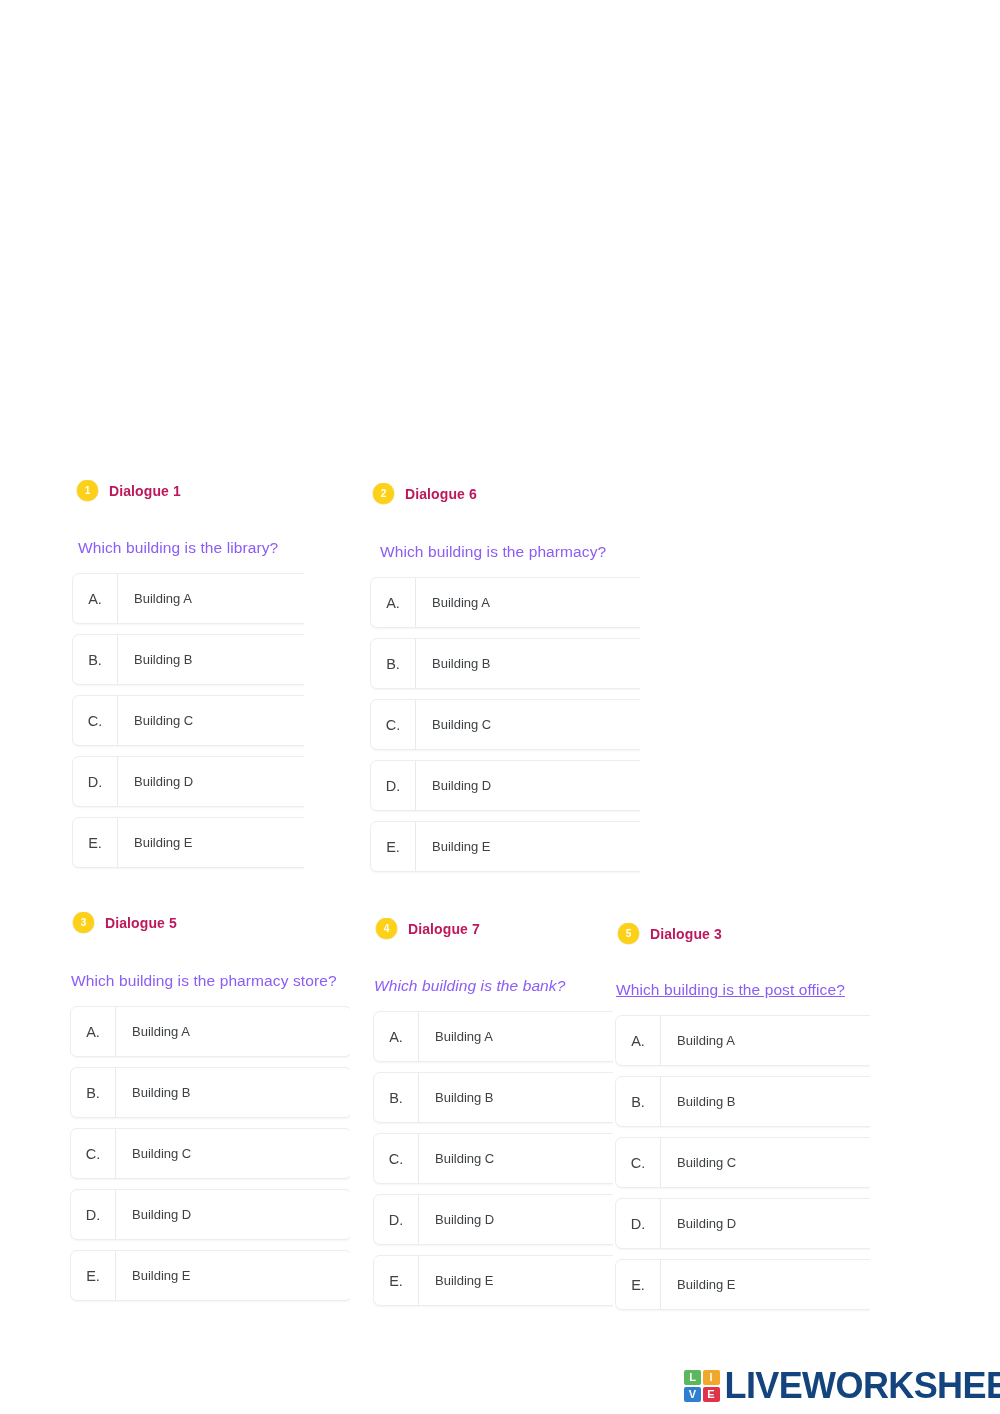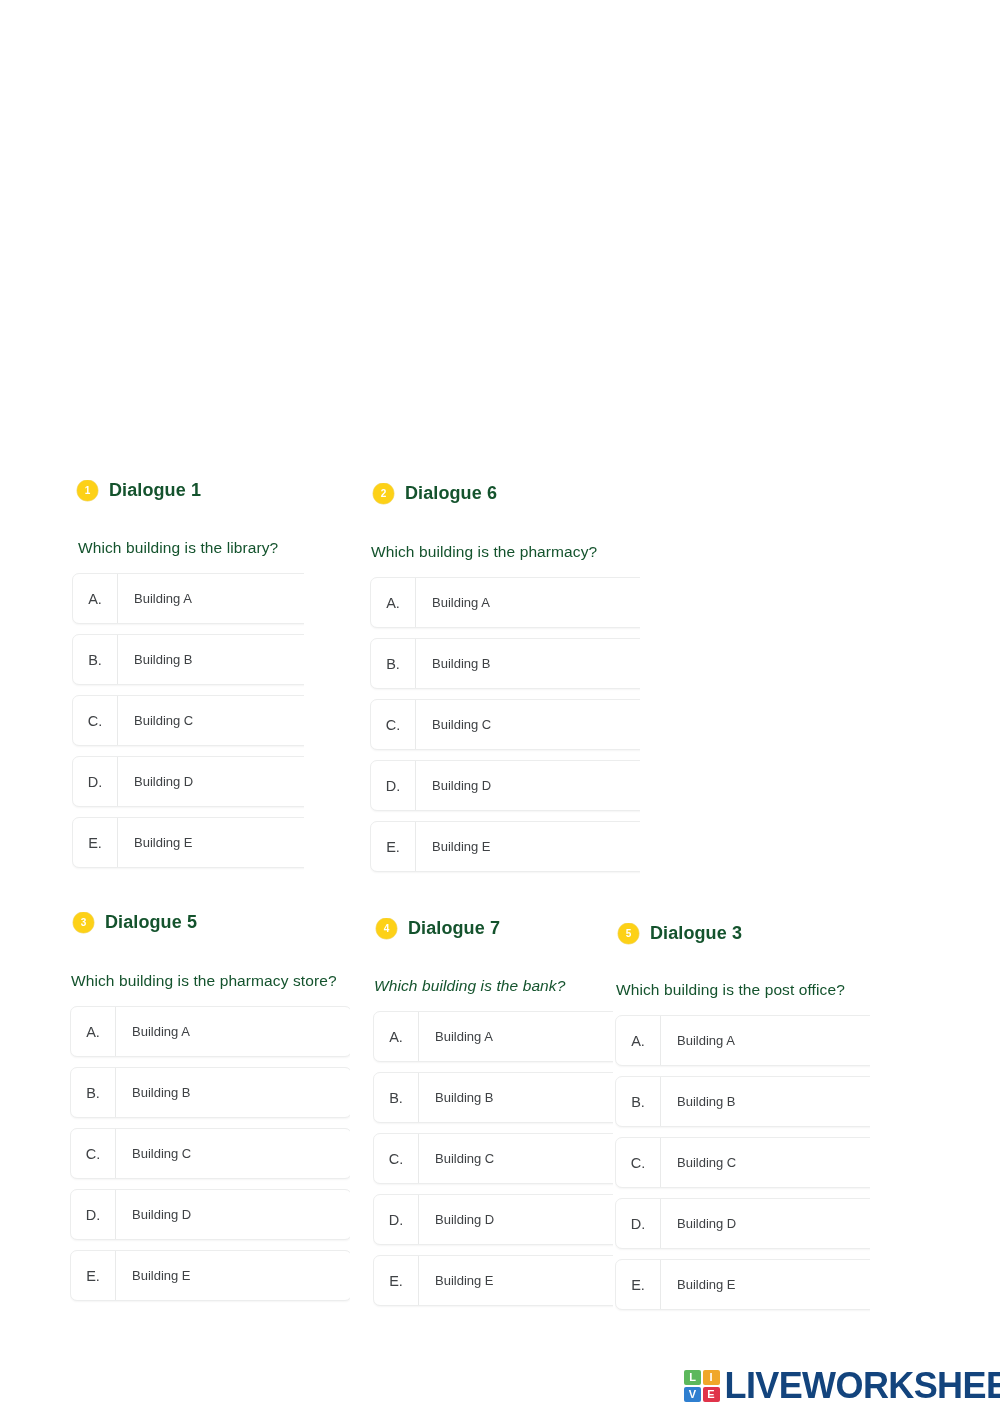--- a/index.html
+++ b/index.html
@@ -45,29 +45,29 @@
     font-weight: bold;
     display: flex;
     align-items: center;
     justify-content: center;
     flex: 0 0 auto;
     line-height: 1;
     box-shadow: 0 0 0 0.5px rgba(230,190,20,0.55);
   }
 
   .dlg-title {
-    font-size: 18px;
+    font-size: 14px;
     font-weight: bold;
-    color: #14532d;
+    color: #be185d;
     letter-spacing: 0.1px;
   }
 
   .question {
     font-size: 15.5px;
-    color: #14532d;
+    color: #8b5cf6;
     letter-spacing: 0.1px;
     white-space: nowrap;
   }
 
   .options {
     display: block;
   }
 
   .option {
     position: relative;
@@ -106,39 +106,39 @@
 
   
   #dlg-1 { left: 72px;  top: 480px;  width: 232px; }
   #dlg-1 .dlg-head   { margin-left: 5px; }
   #dlg-1 .question   { margin-top: 38px; margin-left: 6px; }
   #dlg-1 .options    { margin-top: 16px; }
   #dlg-1 .option     { width: 305px; margin-bottom: 10px; }
 
   #dlg-2 { left: 370px; top: 483px;  width: 270px; }
   #dlg-2 .dlg-head   { margin-left: 3px; }
-  #dlg-2 .question   { margin-top: 39px; margin-left: 1px; }
+  #dlg-2 .question   { margin-top: 39px; margin-left: 10px; }
   #dlg-2 .options    { margin-top: 16px; }
   #dlg-2 .option     { width: 310px; margin-bottom: 10px; }
 
   #dlg-3 { left: 70px;  top: 912px;  width: 280px; }
   #dlg-3 .dlg-head   { margin-left: 3px; }
   #dlg-3 .question   { margin-top: 39px; margin-left: 1px; }
   #dlg-3 .options    { margin-top: 16px; }
   #dlg-3 .option     { width: 282px; margin-bottom: 10px; }
 
   #dlg-4 { left: 373px; top: 918px;  width: 240px; }
   #dlg-4 .dlg-head   { margin-left: 3px; }
   #dlg-4 .question   { margin-top: 38px; margin-left: 1px; font-style: italic; }
   #dlg-4 .options    { margin-top: 16px; }
   #dlg-4 .option     { width: 290px; margin-bottom: 10px; }
 
   #dlg-5 { left: 615px; top: 923px;  width: 255px; }
   #dlg-5 .dlg-head   { margin-left: 3px; }
-  #dlg-5 .question   { margin-top: 37px; margin-left: 1px; }
+  #dlg-5 .question   { margin-top: 37px; margin-left: 1px; text-decoration: underline; }
   #dlg-5 .options    { margin-top: 16px; }
   #dlg-5 .option     { width: 285px; margin-bottom: 10px; }
 
   
   .footer-logo {
     position: absolute;
     left: 684px;
     top: 1368px;
     display: flex;
     align-items: center;

